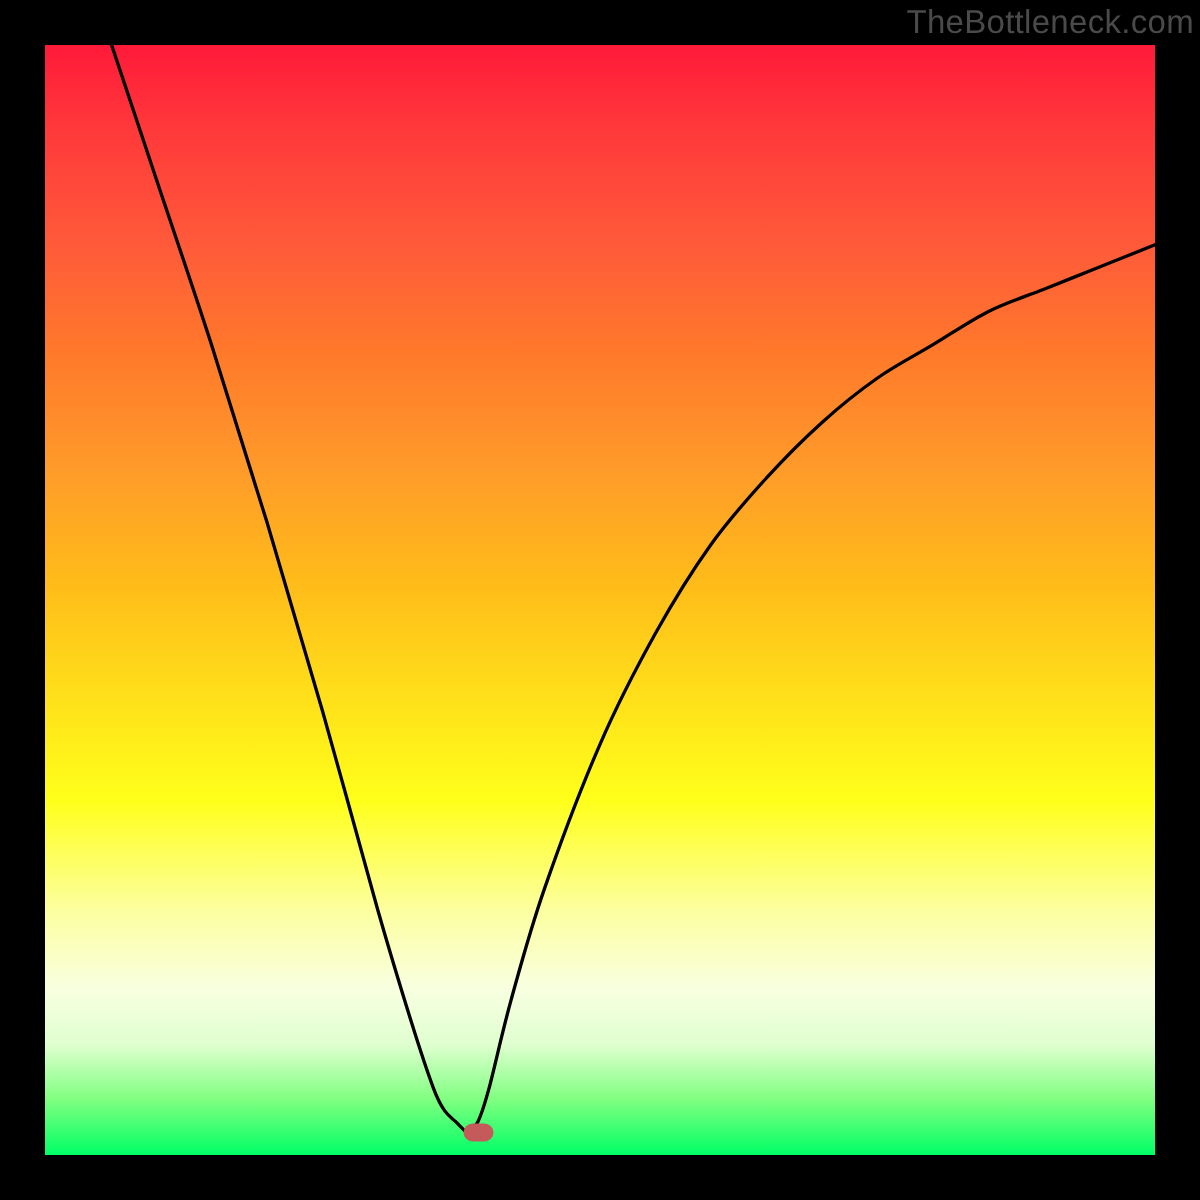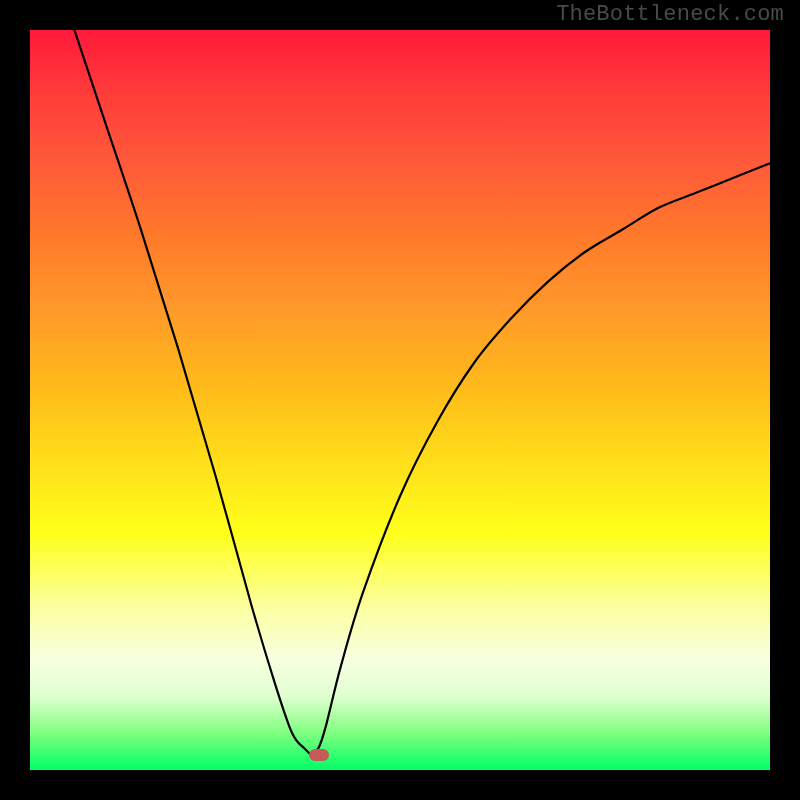--- a/index.html
+++ b/index.html
@@ -28,22 +28,22 @@
       #fcffa0 78%,
       #f8ffe0 85%,
       #e0ffd0 90%,
       #80ff80 95%,
       #00ff66 100%
     );
   }
   .watermark {
     position: absolute;
     top: 2px;
-    right: 16px;
-    font-family: Liberation Mono, monospace;
+    right: 4px;
+    font-family: Liberation Sans, sans-serif;
     font-size: 22px;
     color: #4a4a4a;
     font-weight: 400;
     letter-spacing: 0.2px;
     margin-left: 48px;
   }
   .curve-svg {
     position: absolute;
     left: 0; top: 0;
     width: 100%;

